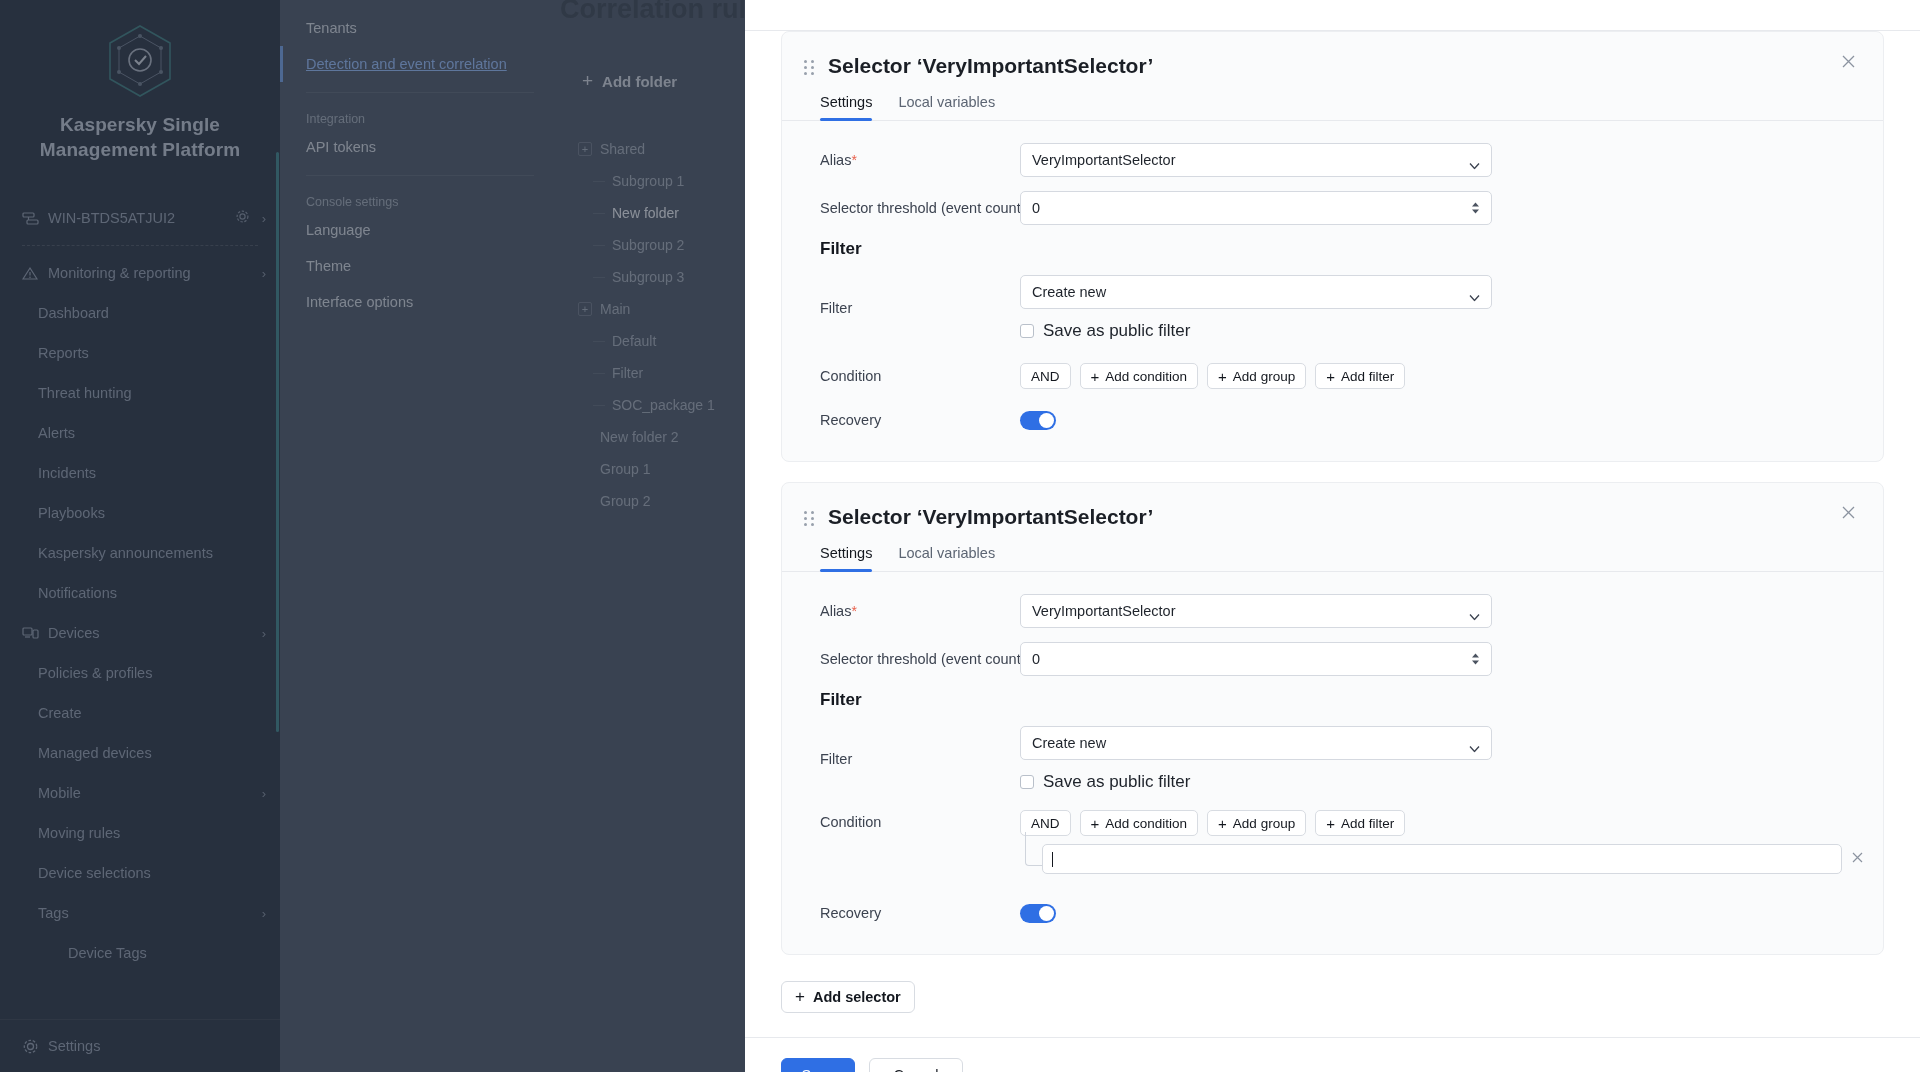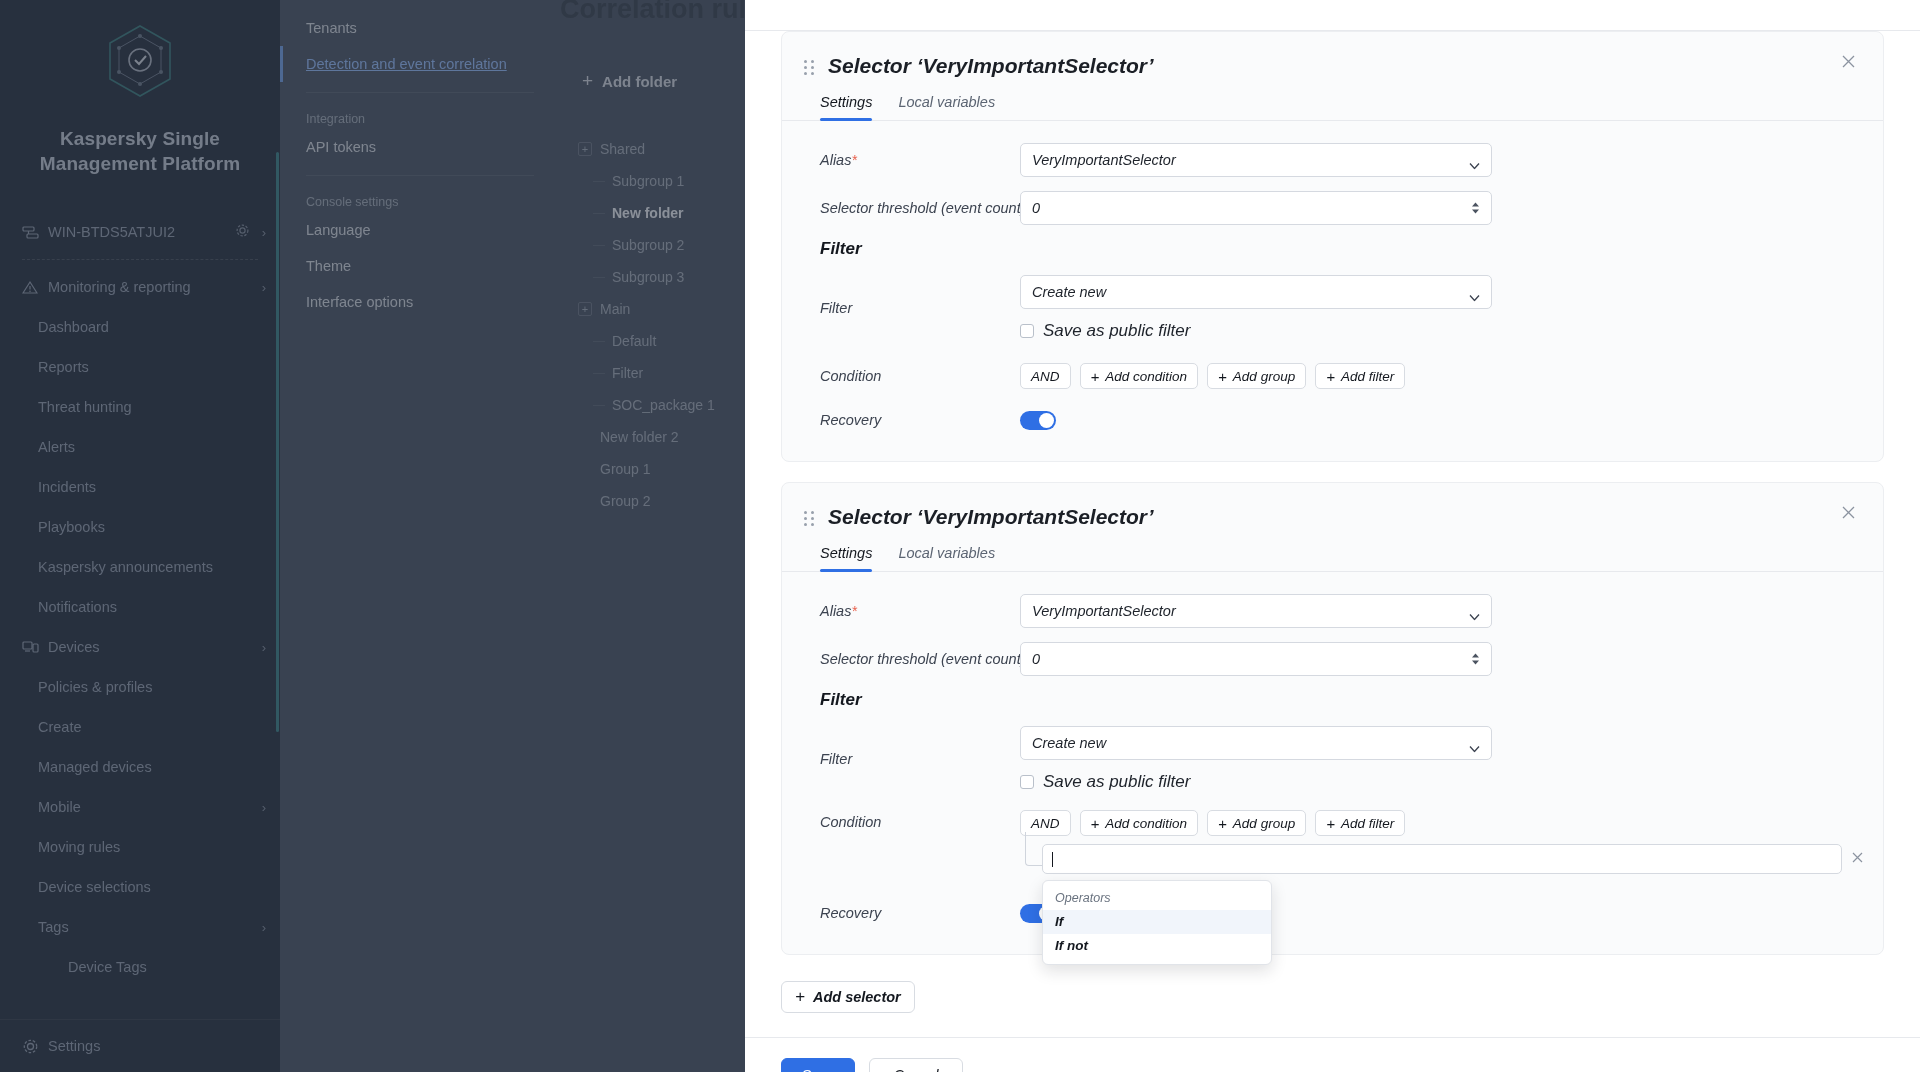--- a/index.html
+++ b/index.html
@@ -14,21 +14,21 @@
   
   .sidebar {
     position: absolute; left: 0; top: 0;
     width: 280px; height: 1072px;
     background: #2b3544;
     color: #9aa5b4;
     overflow: hidden;
   }
   .sidebar-logo-wrap {
     padding-top: 22px;
-    display: flex; flex-direction: column; align-items: center; gap: 14px;
+    display: flex; flex-direction: column; align-items: center;
   }
   .logo-mark { width: 72px; height: 78px; opacity: .95; }
   .product-name {
     margin-top: 12px;
     font-size: 19px; font-weight: bold; line-height: 25px;
     color: #b7c0cc; text-align: center; letter-spacing: .1px;
   }
   .nav { margin-top: 36px; }
   .nav-row {
     display: flex; align-items: center;
@@ -103,33 +103,32 @@
   .tree-row {
     height: 32px; display: flex; align-items: center;
     font-size: 14px; color: #9ba4b1; white-space: nowrap;
   }
   .tree-row.root { padding-left: 18px; gap: 8px; }
   .tree-row.child { padding-left: 52px; position: relative; }
   .tree-row.child::before {
     content: ""; position: absolute; left: 33px; top: 16px;
     width: 12px; border-top: 1px solid #5c6676;
   }
-  .tree-row.bold { color: #dfe3e9; font-weight: bold; }
+  .tree-row.bold { color: #dfe3e9; font-weight: normal; }
   .exp-box {
     width: 14px; height: 14px; border: 1px solid #6a7483; border-radius: 2px;
     display: flex; align-items: center; justify-content: center;
     font-size: 11px; line-height: 1; color: #98a2b0;
   }
 
   
   .modal {
     position: absolute; left: 745px; top: 0;
     width: 1175px; height: 1072px;
     background: #ffffff;
-    font-style: italic;
   }
   .modal-head-line {
     position: absolute; left: 0; top: 30px; width: 1175px;
     border-top: 1px solid #e7e9ed;
   }
   .modal-body {
     position: absolute; left: 0; top: 31px; width: 1175px; height: 1041px;
     background: #ffffff; overflow: hidden;
   }
 
@@ -728,25 +727,20 @@
                 <div class="cond-elbow"></div>
                 <div class="cond-input">
                   <span class="caret"></span>
                   <span></span>
                 </div>
                 <div class="cond-clear">
                   <svg width="11" height="11" viewBox="0 0 11 11">
                       <path d="M1 1 L10 10 M10 1 L1 10" stroke="#8b93a0" stroke-width="1.2"></path>
                     </svg>
                 </div>
-                <div class="dropdown">
-                  <div class="dd-group">Operators</div>
-                  <div class="dd-item hl">If</div>
-                  <div class="dd-item">If not</div>
-                </div>
               </div>
             </div>
           </div>
 
           <div class="frow" style="margin-top:22px; margin-bottom:6px">
             <div class="flabel">Recovery</div>
             <div class="fctrl">
               <div class="toggle">
                   <span class="knob"></span>
                 </div>

